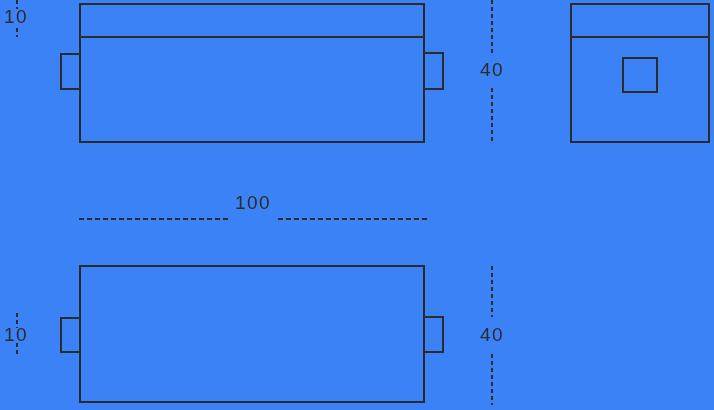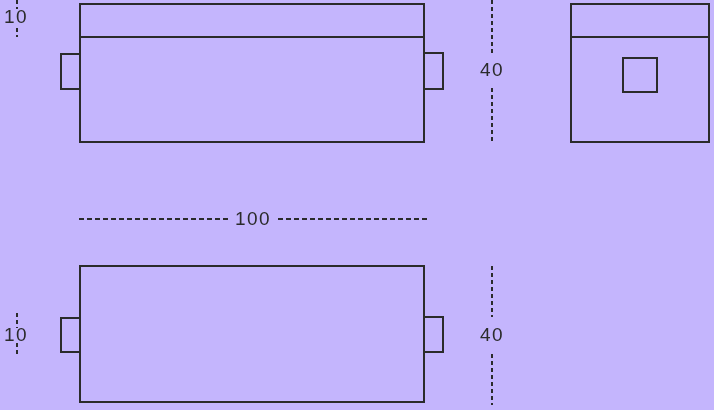--- a/index.html
+++ b/index.html
@@ -6,21 +6,21 @@
     margin: 0;
     padding: 0;
     background: #ffffff;
   }
   * { box-sizing: border-box; }
 
   .canvas {
     position: relative;
     width: 714px;
     height: 410px;
-    background: #c4b5fd;
+    background: #3b82f6;
     overflow: hidden;
     font-family: "Liberation Sans", sans-serif;
     color: #2b2b2b;
   }
 
   
   .rect {
     position: absolute;
     border: 2px solid #2b2b2b;
     background: transparent;
@@ -78,21 +78,21 @@
 
   <div class="vdash" style="left:16px; top:0; height:9px;"></div>
   <div class="dim-label" style="left:1px; top:6px; width:30px;">10</div>
   <div class="vdash" style="left:16px; top:28px; height:9px;"></div>
 
   <div class="vdash" style="left:491px; top:0; height:56px;"></div>
   <div class="dim-label" style="left:475px; top:59px; width:34px;">40</div>
   <div class="vdash" style="left:491px; top:88px; height:55px;"></div>
 
   <div class="hdash" style="left:79px; top:218px; width:149px;"></div>
-  <div class="dim-label" style="left:228px; top:208px; width:50px;">100</div>
+  <div class="dim-label" style="left:228px; top:192px; width:50px;">100</div>
   <div class="hdash" style="left:278px; top:218px; width:149px;"></div>
 
   <div class="vdash" style="left:16px; top:313px; height:15px;"></div>
   <div class="dim-label" style="left:1px; top:324px; width:30px;">10</div>
   <div class="vdash" style="left:16px; top:343px; height:13px;"></div>
 
   <div class="vdash" style="left:491px; top:266px; height:51px;"></div>
   <div class="dim-label" style="left:475px; top:324px; width:34px;">40</div>
   <div class="vdash" style="left:491px; top:354px; height:51px;"></div>
 

